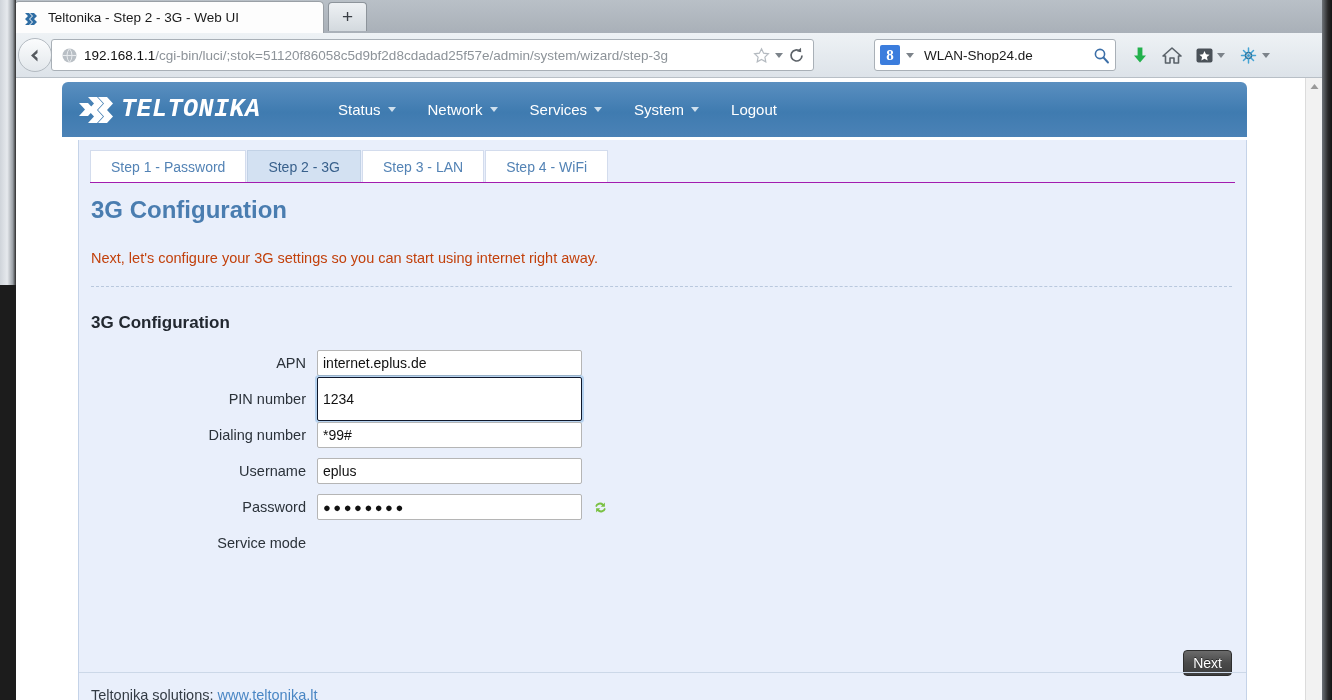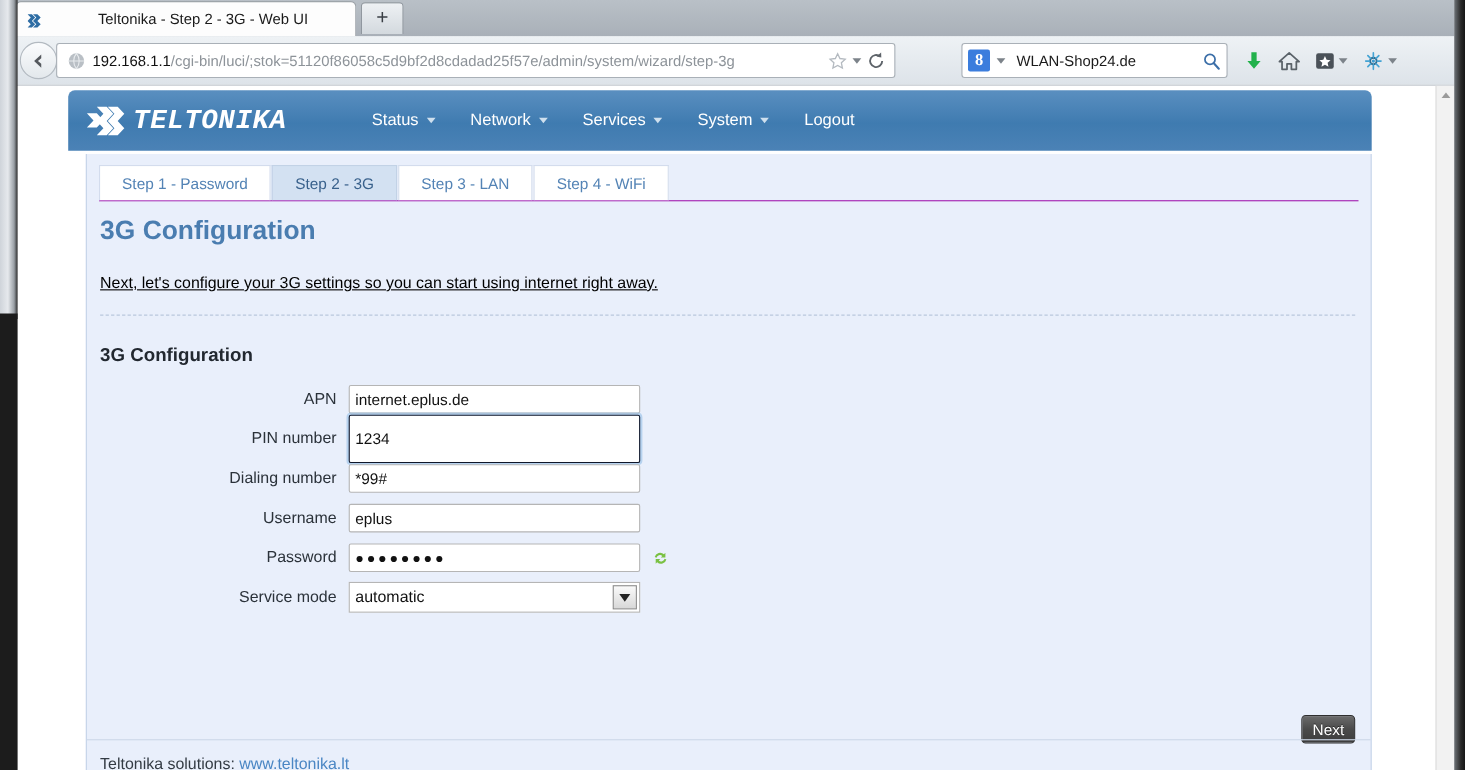--- a/index.html
+++ b/index.html
@@ -48,21 +48,21 @@
     border-radius: 5px 5px 0 0;
     display: flex; align-items: center; gap: 7px;
     padding: 0 10px;
   }
   .browser-tab .tab-favicon {
     width: 16px; height: 14px; flex: 0 0 auto;
     position: relative; top: 1px;
   }
   .browser-tab .tab-title {
     font-size: 13.5px; color: #1a1a1a; white-space: nowrap;
-    overflow: hidden; text-overflow: ellipsis; margin-left: 41px;
+    overflow: hidden; text-overflow: ellipsis;
   }
   .newtab-btn {
     position: absolute; left: 322px; top: 2px; width: 39px; height: 29px;
     background: linear-gradient(to bottom, #eef1f4, #d3d9de);
     border: 1px solid #8d949b;
     border-bottom: none;
     border-radius: 4px 4px 0 0;
     color: #3a3f45; font-size: 19px; line-height: 27px; text-align: center;
     font-weight: 500;
   }
@@ -204,21 +204,21 @@
     color: #39618c;
     border-color: #c2d2e6;
   }
 
   .page-title {
     position: absolute; left: 12px; top: 56px;
     font-size: 24px; font-weight: bold; color: #4a7db0;
   }
   .page-desc {
     position: absolute; left: 12px; top: 110px;
-    font-size: 14.5px; color: #000000; text-decoration: underline;
+    font-size: 14.5px; color: #c2410c;
   }
   .dashed-sep {
     position: absolute; left: 12px; right: 14px; top: 146px;
     border-top: 1px dashed #b9c8dd;
   }
 
   .section-title {
     position: absolute; left: 12px; top: 173px;
     font-size: 17px; font-weight: bold; color: #222830;
   }
@@ -476,26 +476,20 @@
             <span class="refresh-icon">
               <svg width="17" height="17" viewBox="0 0 17 17">
                 <path d="M3.2 7.3 a5 5 0 0 1 8.4 -2.4 l1.3 -1.3 l0 4.2 l-4.2 0 l1.4 -1.4 a3.3 3.3 0 0 0 -5.3 1.6 z" fill="#7ac143"></path>
                 <path d="M13.8 9.7 a5 5 0 0 1 -8.4 2.4 l-1.3 1.3 l0 -4.2 l4.2 0 l-1.4 1.4 a3.3 3.3 0 0 0 5.3 -1.6 z" fill="#7ac143"></path>
               </svg>
             </span>
           </div>
 
           <div class="form-row">
             <label class="form-label">Service mode</label>
-            <div class="select-box">
-              <span>automatic</span>
-              <span class="select-arrow">
-                  <i></i>
-                </span>
-            </div>
           </div>
 
         </div>
 
         <div class="next-btn">Next</div>
 
         <div class="footer-sep"></div>
         <div class="footer">
           <span>Teltonika solutions:</span>
           <a href="#">www.teltonika.lt</a>

